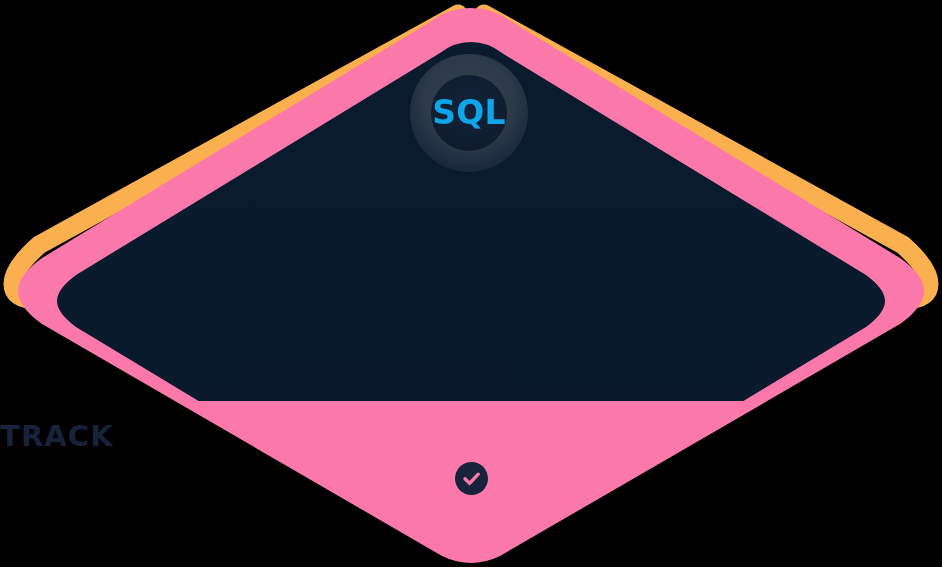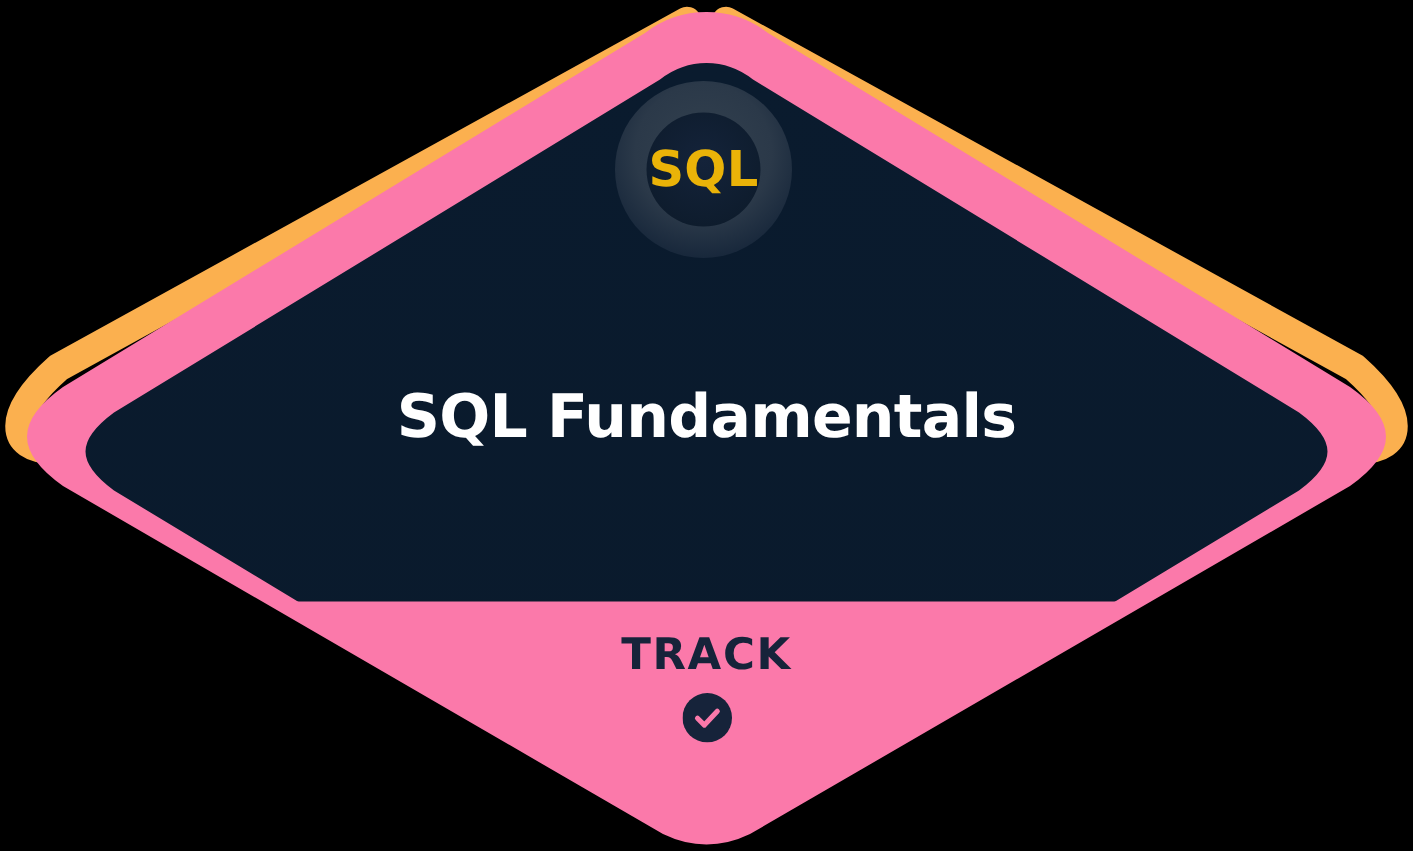--- a/index.html
+++ b/index.html
@@ -41,21 +41,21 @@
     left: 410px;
     top: 54px;
     width: 118px;
     height: 118px;
     border-radius: 50%;
     display: flex;
     align-items: center;
     justify-content: center;
   }
   #track-chip-label {
-    color: #eab308;
+    color: #0ea5e9;
     font-size: 33px;
     font-weight: bold;
     letter-spacing: 0.2px;
     line-height: 1;
     font-family: "DejaVu Sans", sans-serif;
     transform: translateY(-1px);
   }
   
   #track-title {
     position: absolute;
@@ -69,21 +69,21 @@
     letter-spacing: -0.5px;
     line-height: 1.15;
     font-family: "DejaVu Sans", sans-serif;
   }
   
   #status-block {
     position: absolute;
     left: 0;
     top: 419px;
     width: 942px;
-    text-align: center;
+    text-align: left;
   }
   .status-line {
     color: #16233a;
     font-size: 29px;
     font-weight: bold;
     letter-spacing: 1.1px;
     line-height: 34px;
     font-family: "DejaVu Sans", sans-serif;
     text-transform: uppercase;
   }
@@ -177,21 +177,20 @@
       <circle cx="469" cy="113" r="38" fill="url(#chipInnerGrad)"></circle>
     </g>
   </svg>
 
   <div class="overlay">
 
     <div id="track-chip">
       <span id="track-chip-label">SQL</span>
     </div>
 
-    <div id="track-title">SQL Fundamentals</div>
 
     <div id="status-block">
       <div class="status-line">TRACK</div>
       <div id="status-check-wrap">
         <svg id="status-check-icon" viewBox="0 0 33 33">
           <circle cx="16.5" cy="16.5" r="16.5" fill="#16233a"></circle>
           <path d="M 10 16.8 L 14.6 21.4 L 23.2 12.2" fill="none" stroke="#fb79aa" stroke-width="3.4" stroke-linecap="round" stroke-linejoin="round"></path>
         </svg>
       </div>
     </div>

